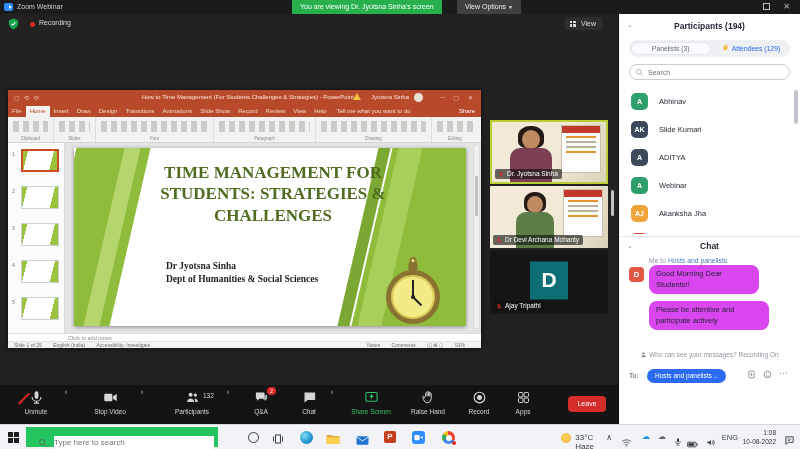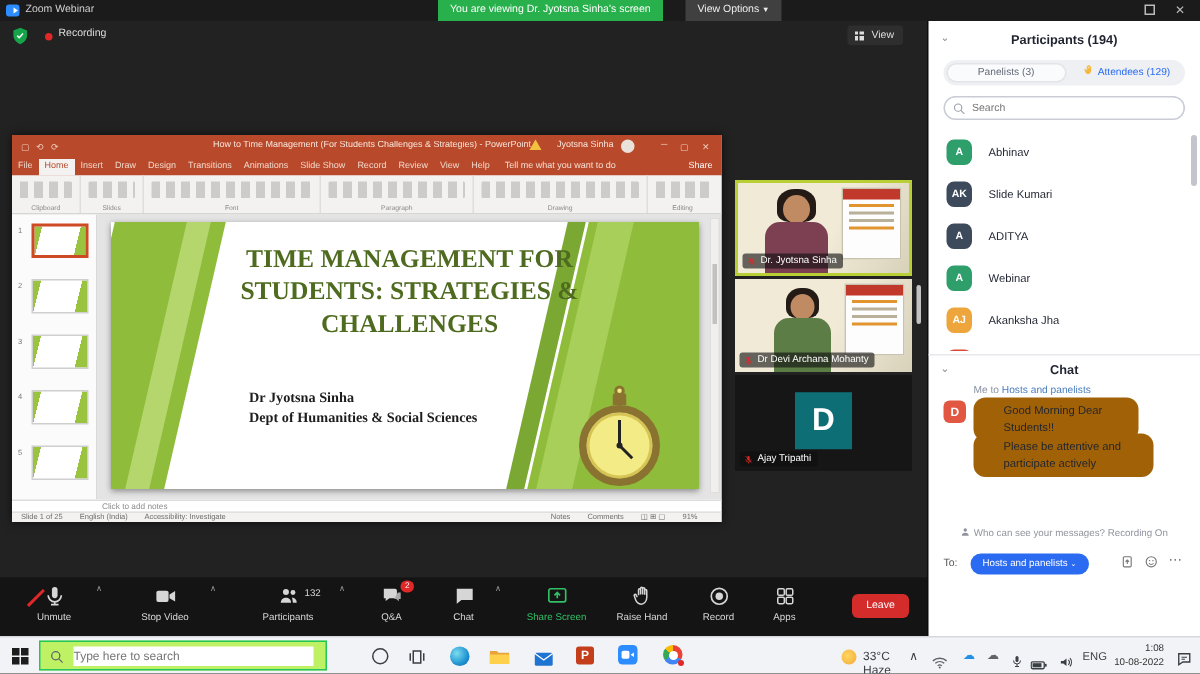--- a/index.html
+++ b/index.html
@@ -104,34 +104,34 @@
   .prow { position:relative; height:28px; cursor:pointer; }
   .pav { position:absolute; left:12px; top:5px; width:17px; height:17px; border-radius:5px; color:#fff; font-size:7px; font-weight:bold; text-align:center; line-height:17px; }
   .pname { position:absolute; left:40px; top:9px; font-size:7.5px; color:#1f2430; }
   #plist-scroll { position:absolute; right:2px; top:76px; width:4px; height:140px; }
   #plist-scroll .vthumb { width:4px; height:34px; background:#c2c5cc; border-radius:2px; }
   #chat-sec { position:absolute; top:222px; left:0; right:0; border-top:1px solid #e8e8ec; }
   #chat-title { position:absolute; top:4px; width:100%; text-align:center; font-size:8.5px; font-weight:bold; color:#1f2430; }
   #recipient { position:absolute; top:20px; left:30px; font-size:6.8px; color:#8a93a3; }
   #recipient b { color:#4a7dbd; font-weight:normal; }
   #d-avatar { position:absolute; top:30px; left:10px; width:15px; height:15px; border-radius:4px; background:#e25742; color:#fff; font-size:8px; font-weight:bold; text-align:center; line-height:15px; }
-  .bubble { position:absolute; left:30px; background:#a16207; border-radius:8px; padding:4px 20px; font-size:7.5px; color:#1f2430; line-height:1.4; }
+  .bubble { position:absolute; left:30px; background:#d946ef; border-radius:8px; padding:4px 7px; font-size:7.5px; color:#1f2430; line-height:1.4; }
   #privacy { position:absolute; top:337px; width:100%; text-align:center; font-size:6.5px; color:#8f939c; }
   #to-row { position:absolute; top:354px; left:10px; right:10px; height:16px; }
   #to-label { position:absolute; left:0; top:4px; font-size:7px; color:#555; }
   #to-pill { position:absolute; left:18px; top:1px; background:#2a6bf2; color:#fff; border-radius:9px; font-size:6.5px; line-height:13px; padding:0 8px; cursor:pointer; }
   .chat-ic { position:absolute; top:2px; color:#777; font-size:9px; cursor:pointer; }
   #msg-input { position:absolute; top:376px; left:10px; right:10px; border:none; outline:none; font-size:8px; color:#333; font-family:"Liberation Sans",sans-serif; background:transparent; }
 
   
   #taskbar { position:absolute; top:424px; left:0; width:800px; height:25px; background:#f1f3f6; border-top:1px solid #d5d9df; }
   #start { position:absolute; left:8px; top:7px; width:11px; height:11px; cursor:pointer; }
   #start i { position:absolute; width:5px; height:5px; background:#1d1d1d; }
   #start i:nth-child(2){ right:0; } #start i:nth-child(3){ bottom:0; } #start i:nth-child(4){ right:0; bottom:0; }
-  #tb-search { position:absolute; left:26px; top:2px; width:192px; height:20px; background:#bef264; border:1px solid #22c55e; }
+  #tb-search { position:absolute; left:26px; top:2px; width:192px; height:20px; background:#22c55e; border:6px solid #22c55e; }
   #tb-search input { position:absolute; left:22px; top:3px; width:160px; height:13px; border:none; outline:none; font-size:8px; color:#5f6368; font-family:"Liberation Sans",sans-serif; }
   .tk-ic { position:absolute; top:5px; cursor:pointer; }
   .tk-active { border-bottom:2px solid #0a6cd6; padding-bottom:1px; }
   #cortana { left:248px; width:11px; height:11px; border:1.5px solid #3a3f44; border-radius:50%; }
   .sq { width:12px; height:12px; border-radius:2px; color:#fff; font-size:8px; font-weight:bold; text-align:center; line-height:12px; }
   #tray { position:absolute; right:0; top:0; height:25px; }
   .tray-txt { position:absolute; font-size:8px; color:#3a3f44; top:8px;margin-left:40px; }
   #clock-block { position:absolute; right:24px; top:3px; text-align:right; font-size:6.5px; color:#333; line-height:9px; }
   .sun { position:absolute; left:-14px; top:0px; width:10px; height:10px; border-radius:50%; background:radial-gradient(circle at 40% 40%, #ffd75e, #f2a93b); }
 </style>
@@ -451,21 +451,21 @@
     <div id="plist-scroll">
         <div class="vthumb"></div>
       </div>
 
     <div id="chat-sec" style="height:188px;">
       <span class="chev" style="position:absolute; left:8px; top:5px;">⌄</span>
       <div id="chat-title">Chat</div>
       <div id="recipient"><span>Me to </span><b>Hosts and panelists</b></div>
       <div id="d-avatar">D</div>
       <div class="bubble" style="top:28px; width:110px;">Good Morning Dear Students!!</div>
-      <div class="bubble" style="top:52px; width:120px;">Please be attentive and participate actively</div>
+      <div class="bubble" style="top:64px; width:120px;">Please be attentive and participate actively</div>
     </div>
 
     <div id="privacy">
       <svg width="7" height="7" viewBox="0 0 24 24" style="vertical-align:-1px;">
           <circle cx="12" cy="8" r="4" fill="#8f939c"></circle>
           <path d="M4 21c0-4.4 3.6-7 8-7s8 2.6 8 7z" fill="#8f939c"></path>
         </svg>
       <span>Who can see your messages? Recording On</span>
     </div>
     <div id="to-row">

